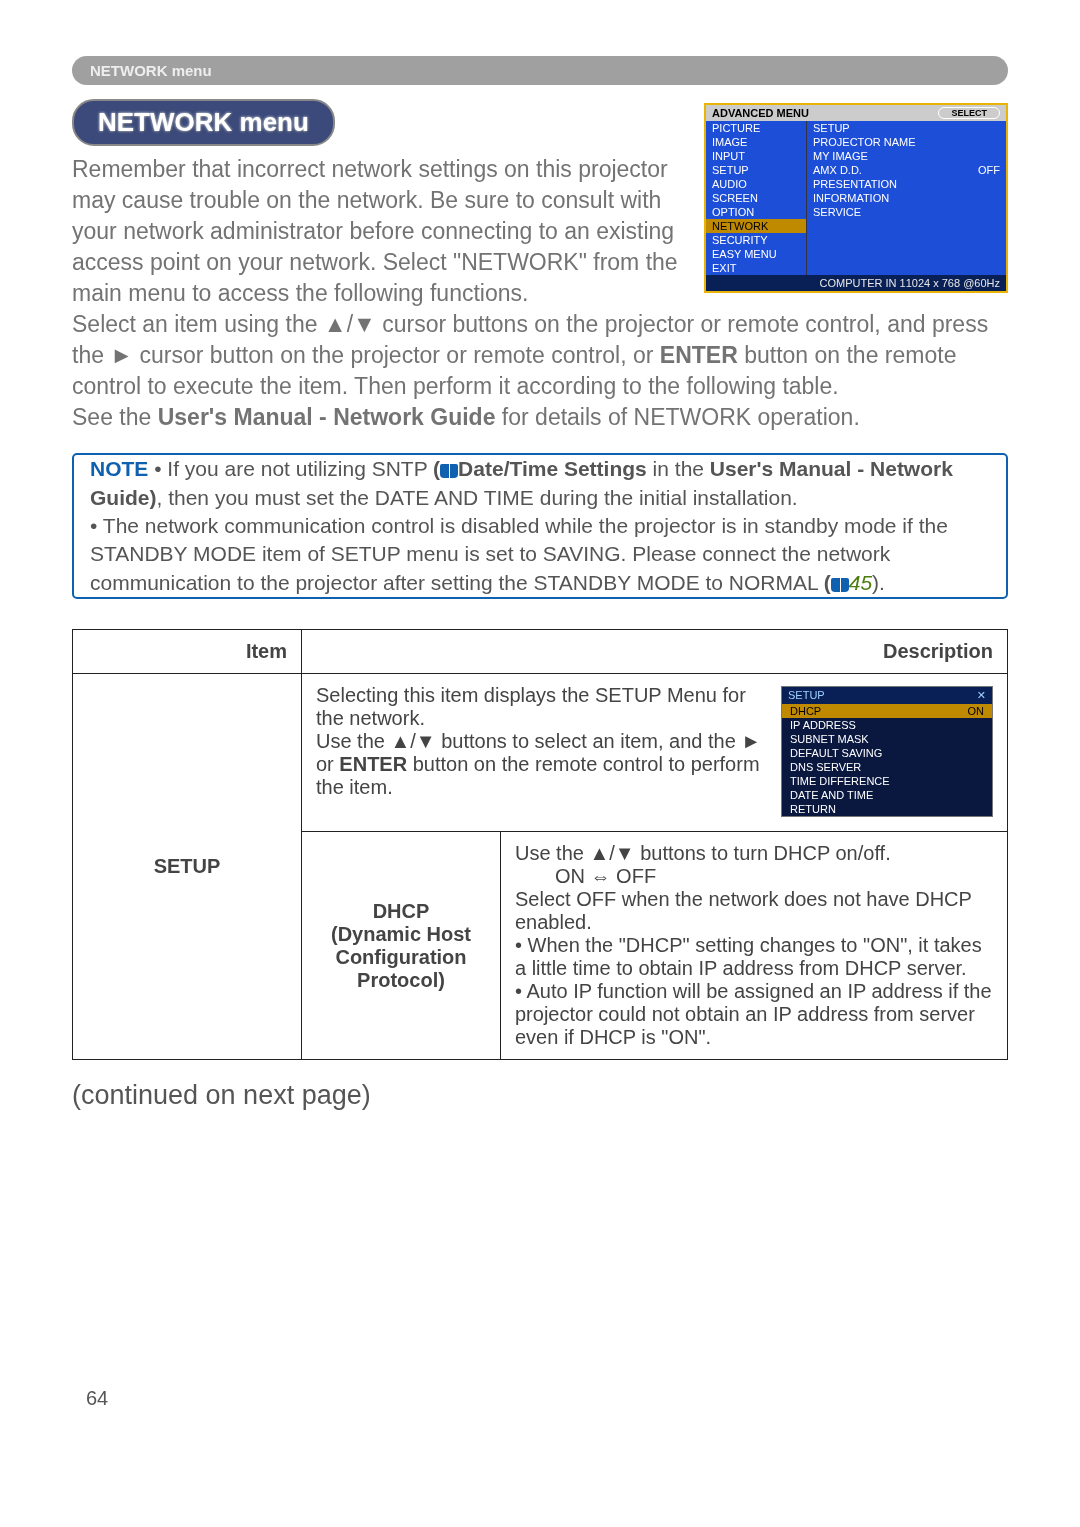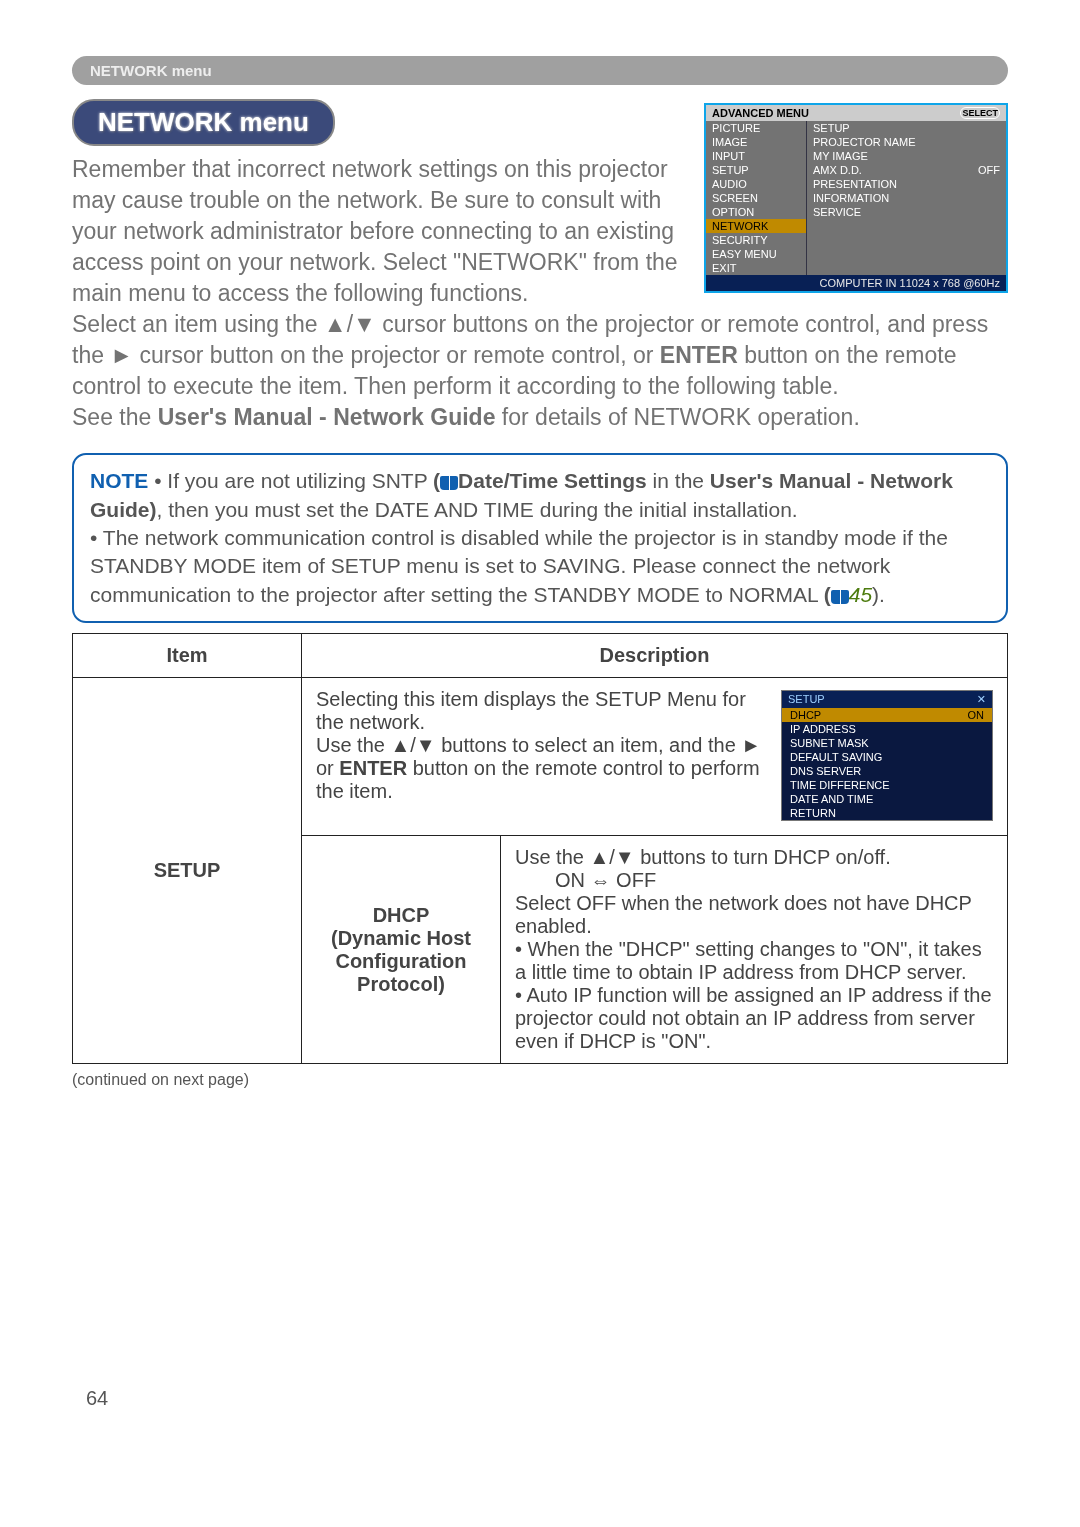--- a/index.html
+++ b/index.html
@@ -1,42 +1,42 @@
 <!DOCTYPE html>
 <html><head>
 <meta charset="utf-8">
 <style>
 body{margin:0;padding:0;background:#fff;font-family:Arial,Helvetica,sans-serif;color:#333;width:1080px}
 .page{padding:56px 72px 40px 72px;position:relative;min-height:1450px;box-sizing:border-box}
 .breadcrumb-bar{background:#a0a0a0;border-radius:16px;padding:6px 18px;color:#eee;font-size:15px;font-weight:bold;margin-bottom:14px}
 .pill{display:inline-block;background:#3b4a7a;color:#fff;border:2px solid #888;border-radius:22px;padding:6px 24px;font-size:26px;font-weight:bold;text-shadow:0 0 3px #fff,1px 1px 2px rgba(0,0,0,.4);margin-bottom:8px}
 .body-text{font-size:23px;line-height:1.35;color:#737373}
 .inline-right{float:right;margin:4px 0 6px 10px}
-.menu-shot{width:300px;background:#737373;border:2px solid #0ea5e9;font-size:11px;color:#fff;font-family:Arial,sans-serif}
+.menu-shot{width:300px;background:#1d4ed8;border:2px solid #eab308;font-size:11px;color:#fff;font-family:Arial,sans-serif}
 .menu-shot .bar{background:#ccc;color:#000;padding:2px 6px;font-weight:bold;display:flex;justify-content:space-between}
 .menu-shot .bar2{background:#082055;color:#e8e8e8;padding:2px 6px;display:flex;justify-content:flex-end}
 .menu-shot .cols{display:flex}
 .menu-shot .lcol{width:100px;border-right:1px solid #334}
 .menu-shot .lcol div{padding:1px 6px}
 .menu-shot .rcol{flex:1}
 .menu-shot .rcol div{padding:1px 6px;display:flex;justify-content:space-between}
 .menu-shot .hl{background:#c08a00;color:#000;font-weight:normal}
-.sel-badge{border:1px solid #fff;border-radius:6px;padding:0 1px;font-size:9px}
-.note-box{border:2px solid #1060b0;border-radius:14px;padding:12px 16px;margin:20px 0 10px;font-size:21px;line-height:1.35;color:#555}
+.sel-badge{border:1px solid #fff;border-radius:6px;padding:0 12px;font-size:9px}
+.note-box{border:2px solid #1060b0;border-radius:5px;padding:0 16px;margin:20px 0 30px;font-size:21px;line-height:1.35;color:#555}
 .note-label{color:#1060b0;font-weight:900}
 .book-icon{display:inline-block;width:18px;height:14px;background:#1060b0;border-radius:2px 2px 4px 4px;position:relative;vertical-align:-2px}
 .book-icon::after{content:"";position:absolute;left:50%;top:0;width:1px;height:100%;background:#fff}
 table.main{width:100%;border-collapse:collapse;font-size:20px;color:#444}
 table.main th,table.main td{border:1px solid #222;padding:10px 14px;vertical-align:top}
-table.main th{text-align:center;font-weight:bold}
+table.main th{text-align:right;font-weight:bold}
 .setup-shot{float:right;margin:2px 0 4px 10px;width:210px;background:#0a1840;border:1px solid #777;font-size:11px;color:#fff}
 .setup-shot .tbar{background:#082055;display:flex;justify-content:space-between;padding:2px 6px;color:#9fd0ff}
 .setup-shot .row{padding:1px 8px;display:flex;justify-content:space-between}
 .setup-shot .row.hl{background:#c08a00;color:#000}
-.cont{font-size:16px;color:#555;margin-top:7px}
+.cont{font-size:27px;color:#555;margin-top:20px}
 .pagenum{position:absolute;left:86px;bottom:40px;font-size:20px;color:#555}
 </style>
 </head>
 <body>
 
 <div class="page">
 
   <div class="breadcrumb-bar">NETWORK menu</div>
 
   <div class="pill">NETWORK menu</div>

